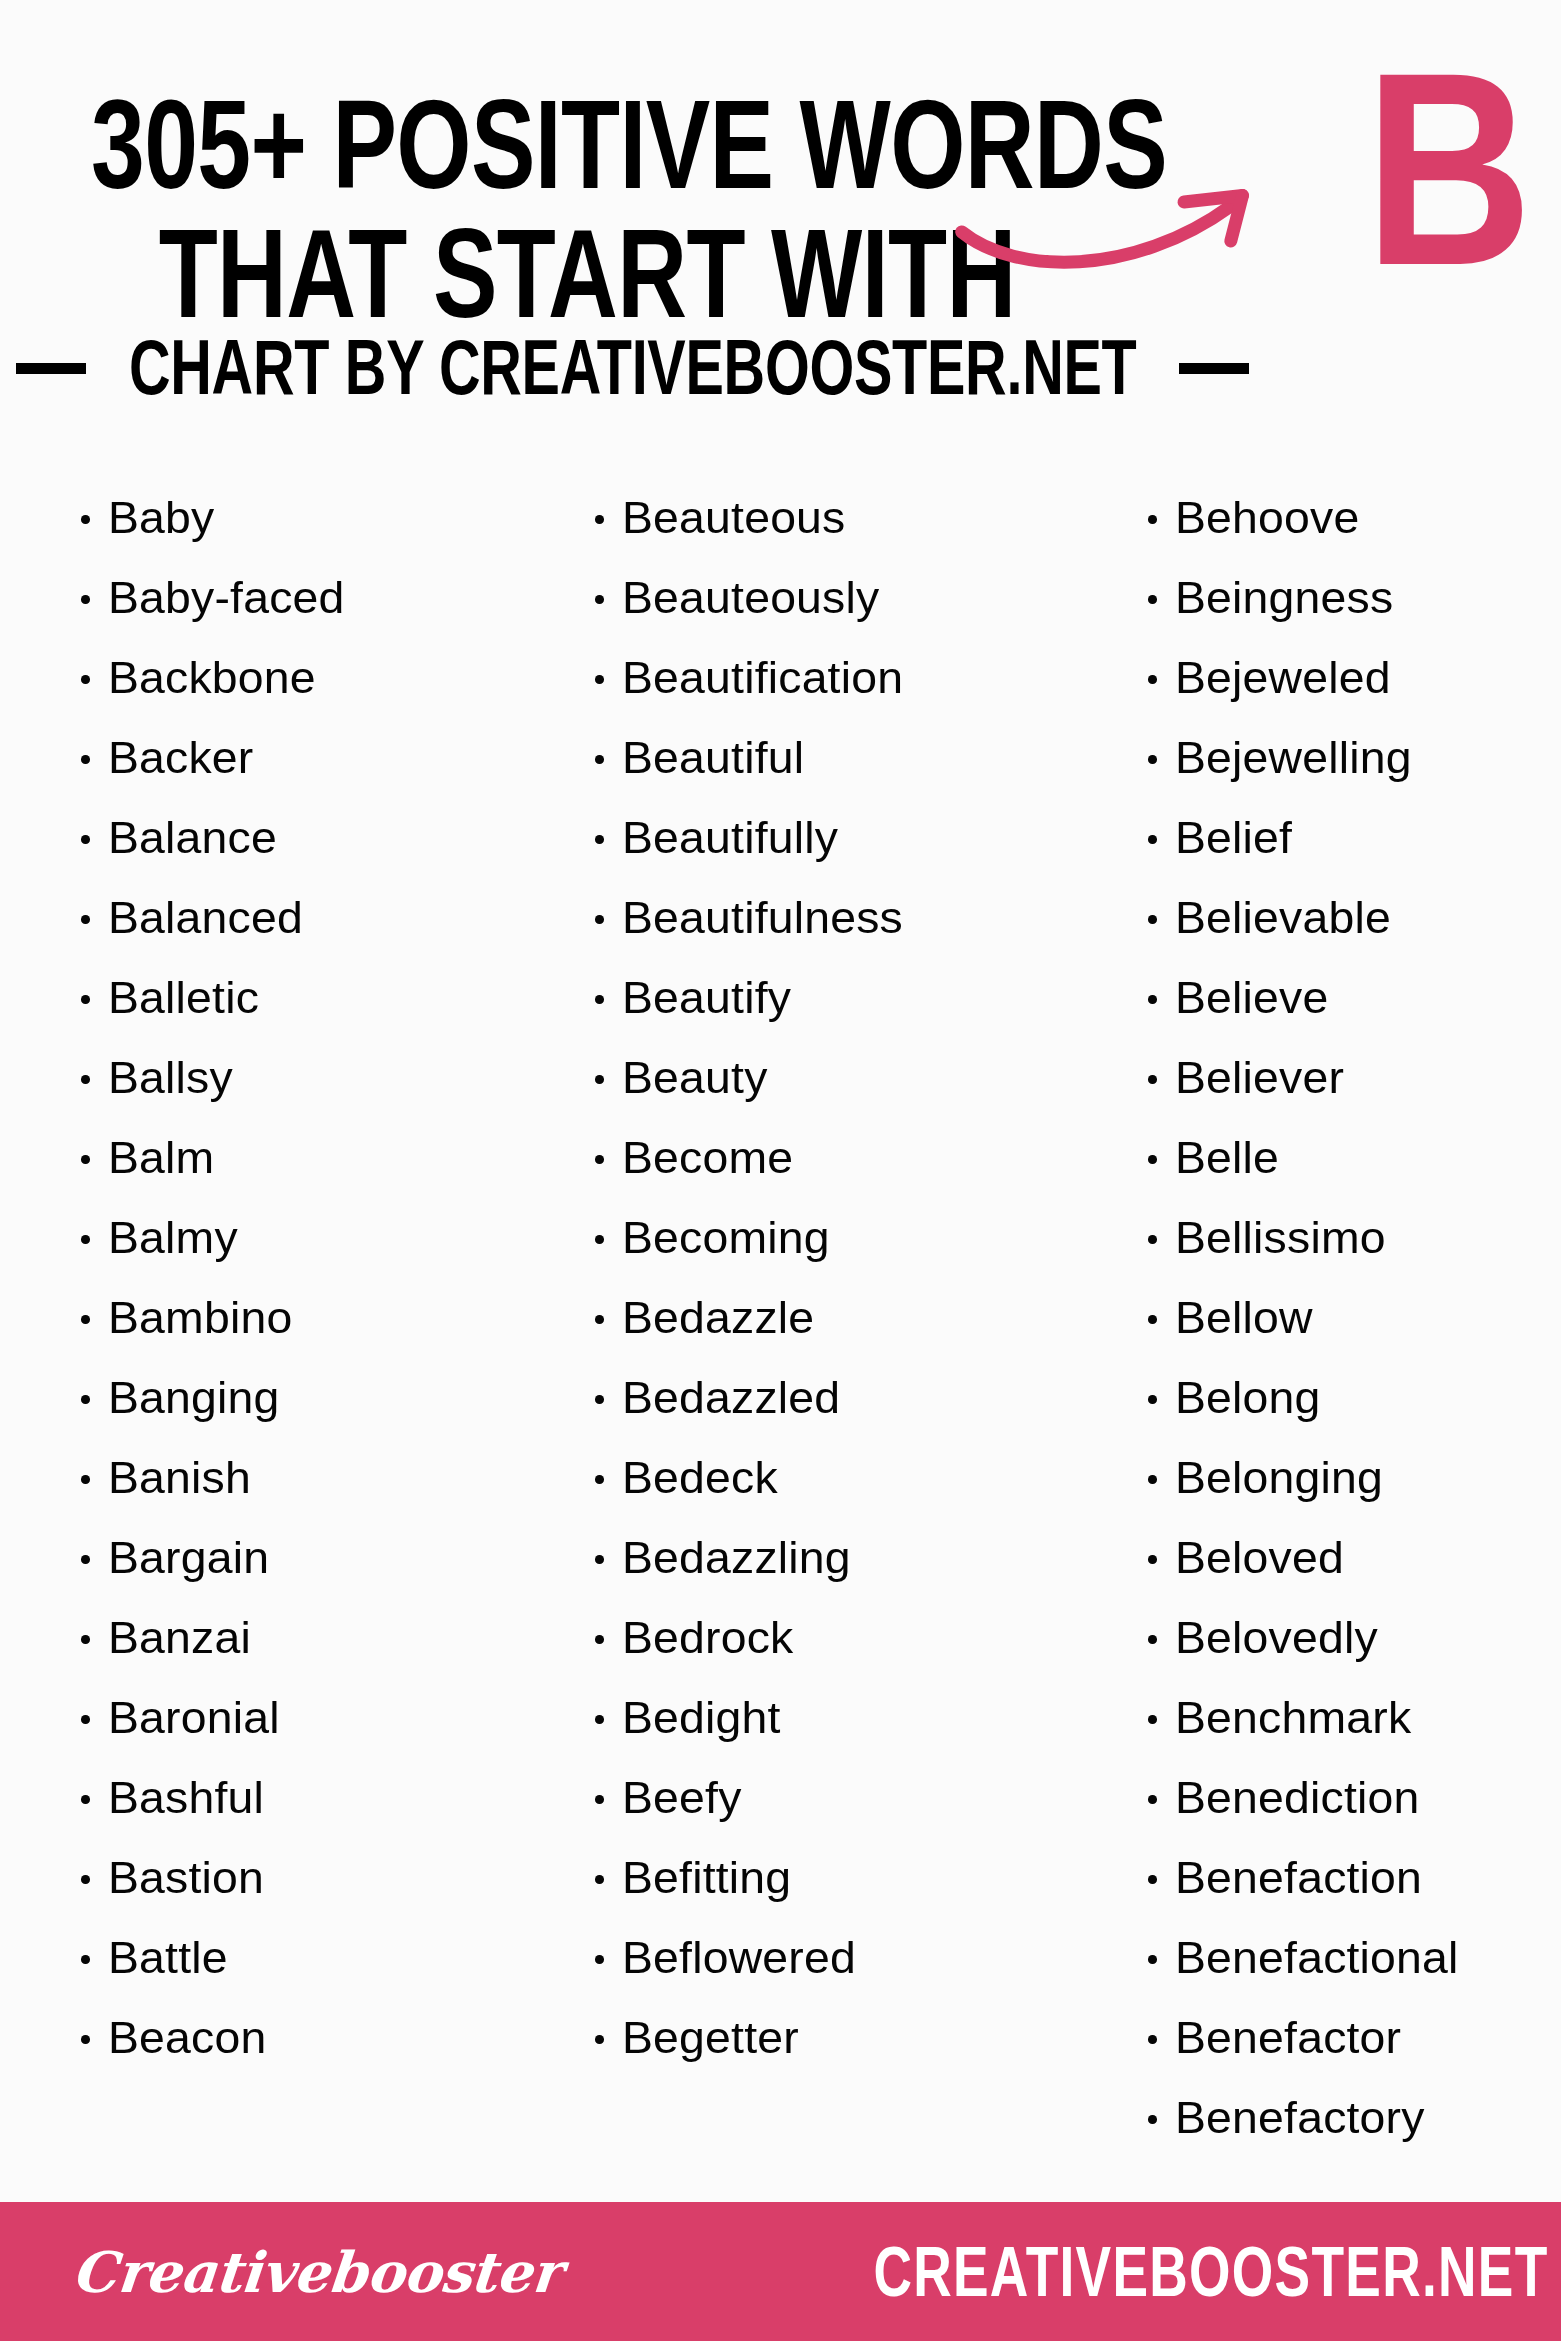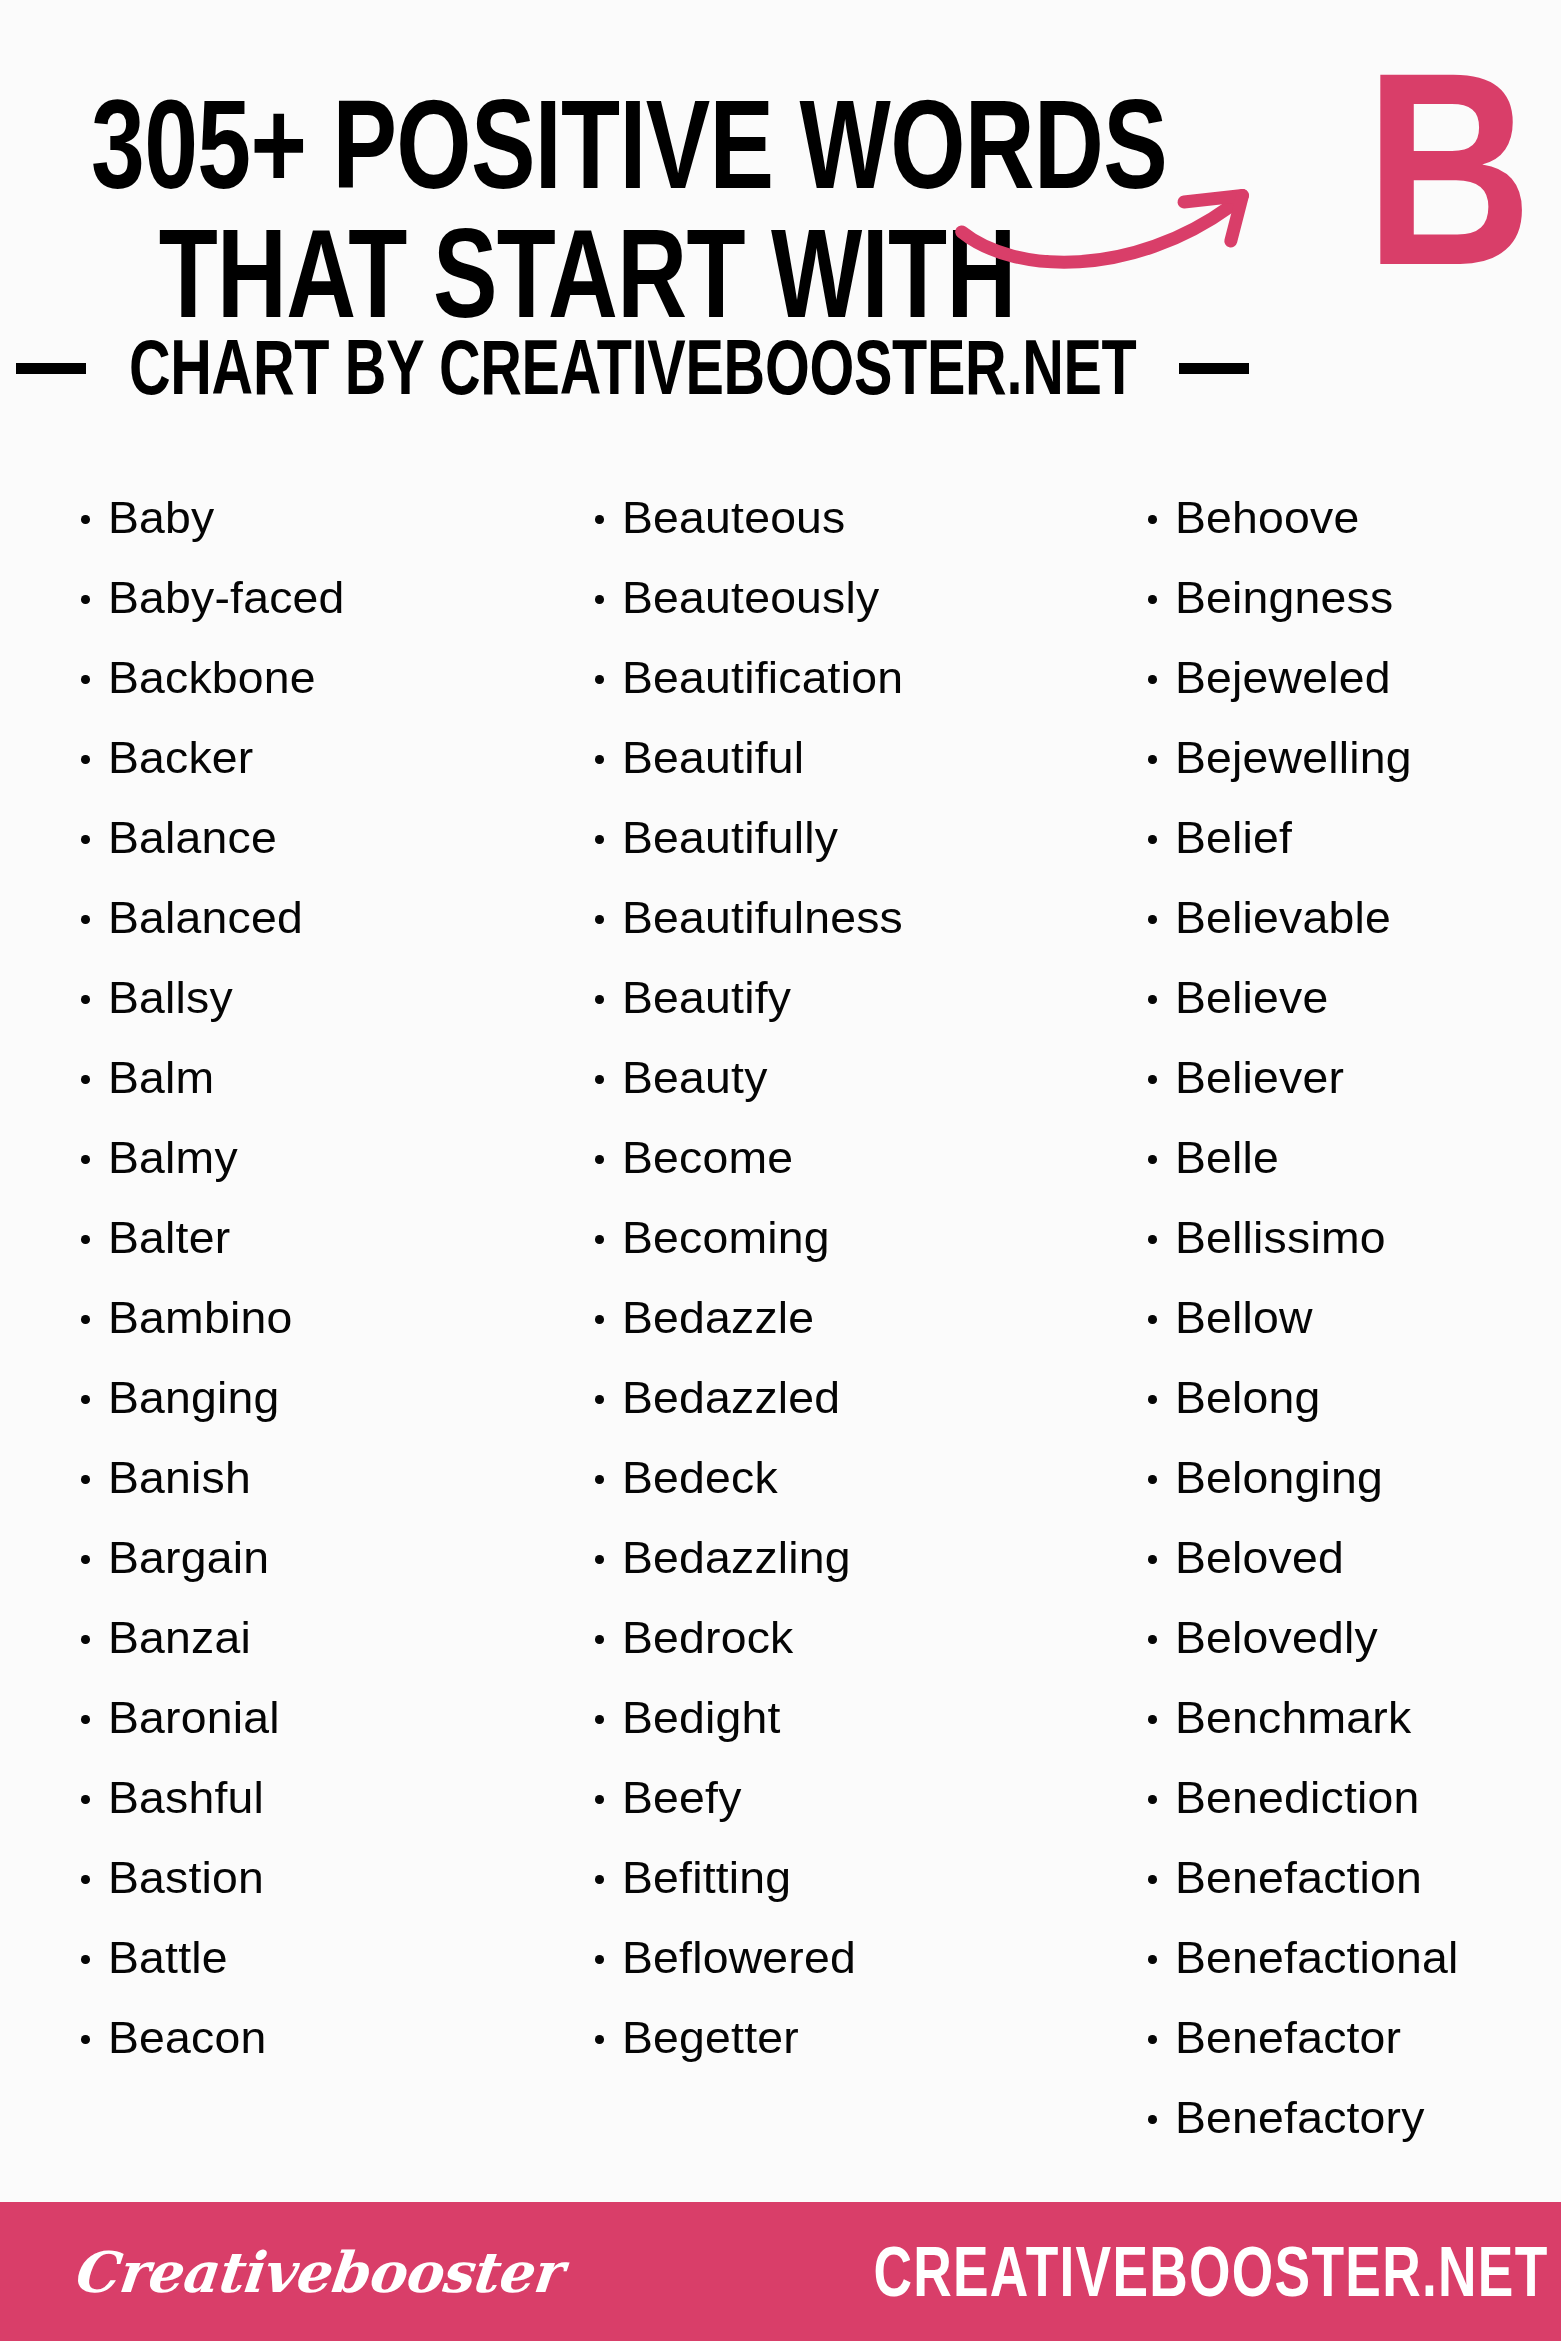--- a/index.html
+++ b/index.html
@@ -232,33 +232,33 @@
       <li class="word-item">
           <span class="bullet-dot"></span>
           <span class="word-text">Balance</span>
         </li>
       <li class="word-item">
           <span class="bullet-dot"></span>
           <span class="word-text">Balanced</span>
         </li>
       <li class="word-item">
           <span class="bullet-dot"></span>
+          <span class="word-text">Balletic</span>
+        </li>
+      <li class="word-item">
+          <span class="bullet-dot"></span>
           <span class="word-text">Ballsy</span>
         </li>
       <li class="word-item">
           <span class="bullet-dot"></span>
           <span class="word-text">Balm</span>
         </li>
       <li class="word-item">
           <span class="bullet-dot"></span>
           <span class="word-text">Balmy</span>
-        </li>
-      <li class="word-item">
-          <span class="bullet-dot"></span>
-          <span class="word-text">Balter</span>
         </li>
       <li class="word-item">
           <span class="bullet-dot"></span>
           <span class="word-text">Bambino</span>
         </li>
       <li class="word-item">
           <span class="bullet-dot"></span>
           <span class="word-text">Banging</span>
         </li>
       <li class="word-item">

